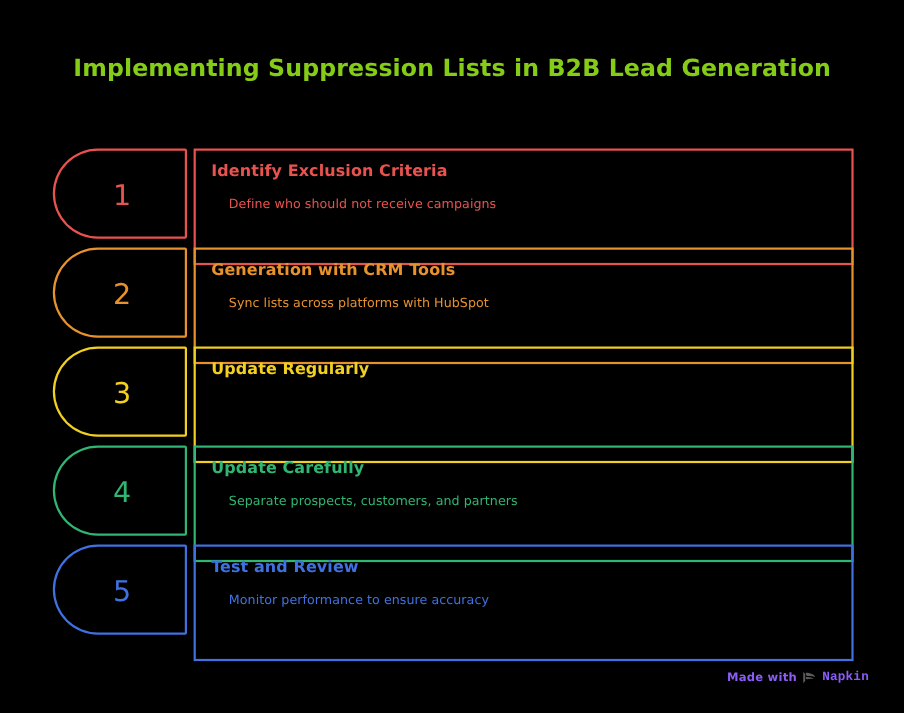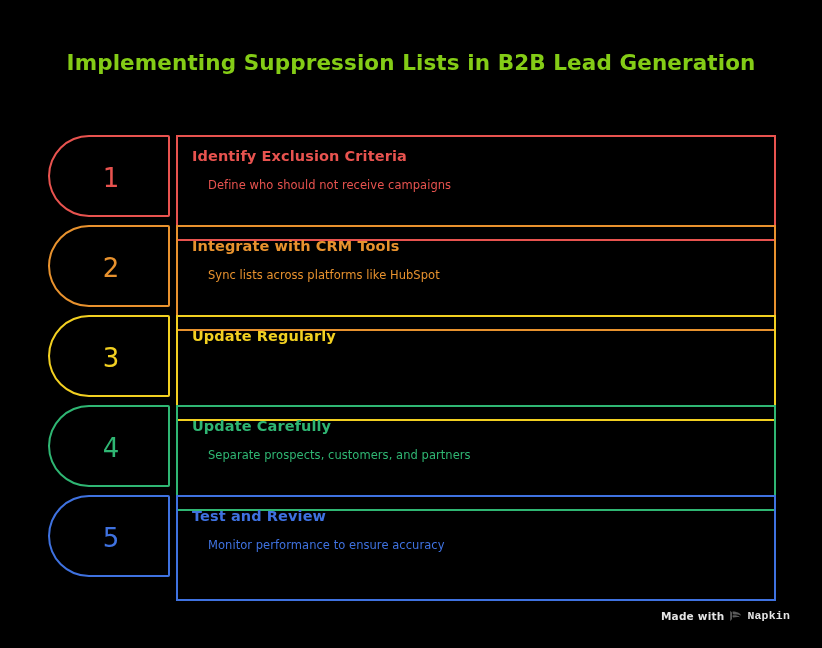--- a/index.html
+++ b/index.html
@@ -141,22 +141,22 @@
         <div class="step-title">Identify Exclusion Criteria</div>
         <div class="step-desc">Define who should not receive campaigns</div>
       </div>
     </div>
 
     <div class="step-row" style="color: rgb(232, 146, 46);">
       <div class="badge">
         <div class="badge-num">2</div>
       </div>
       <div class="body-box">
-        <div class="step-title">Integrate with CRM Tools</div>
-        <div class="step-desc">Sync lists across platforms like HubSpot</div>
+        <div class="step-title">Generation with CRM Tools</div>
+        <div class="step-desc">Sync lists across platforms with HubSpot</div>
       </div>
     </div>
 
     <div class="step-row" style="color: rgb(242, 208, 33);">
       <div class="badge">
         <div class="badge-num">3</div>
       </div>
       <div class="body-box">
         <div class="step-title">Update Regularly</div>
       </div>
@@ -177,21 +177,21 @@
         <div class="badge-num">5</div>
       </div>
       <div class="body-box">
         <div class="step-title">Test and Review</div>
         <div class="step-desc">Monitor performance to ensure accuracy</div>
       </div>
     </div>
 
   </div>
 
-  <div class="watermark" style="color: #e5e5e5;">
+  <div class="watermark" style="color: #8b5cf6;">
     <span class="wm-text">Made with</span>
     <span class="wm-logo">
       <svg width="13" height="12" viewBox="0 0 13 12" aria-hidden="true">
         <path d="M1.2 0.8 L1.2 11.2 L3.0 9.0 L3.0 2.4 Z" fill="#5b5b5b"></path>
         <path d="M3.6 1.6 C7.6 1.6 11.4 3.2 12.2 5.6 C10.4 4.6 7.4 4.2 4.6 4.6 L3.6 3.4 Z" fill="#5b5b5b"></path>
         <path d="M3.6 5.4 C6.8 5.2 9.6 5.8 11.0 7.2 C9.0 6.8 6.2 6.9 4.2 7.6 L3.6 6.8 Z" fill="#5b5b5b"></path>
       </svg>
     </span>
     <span class="wm-brand">Napkin</span>
   </div>

